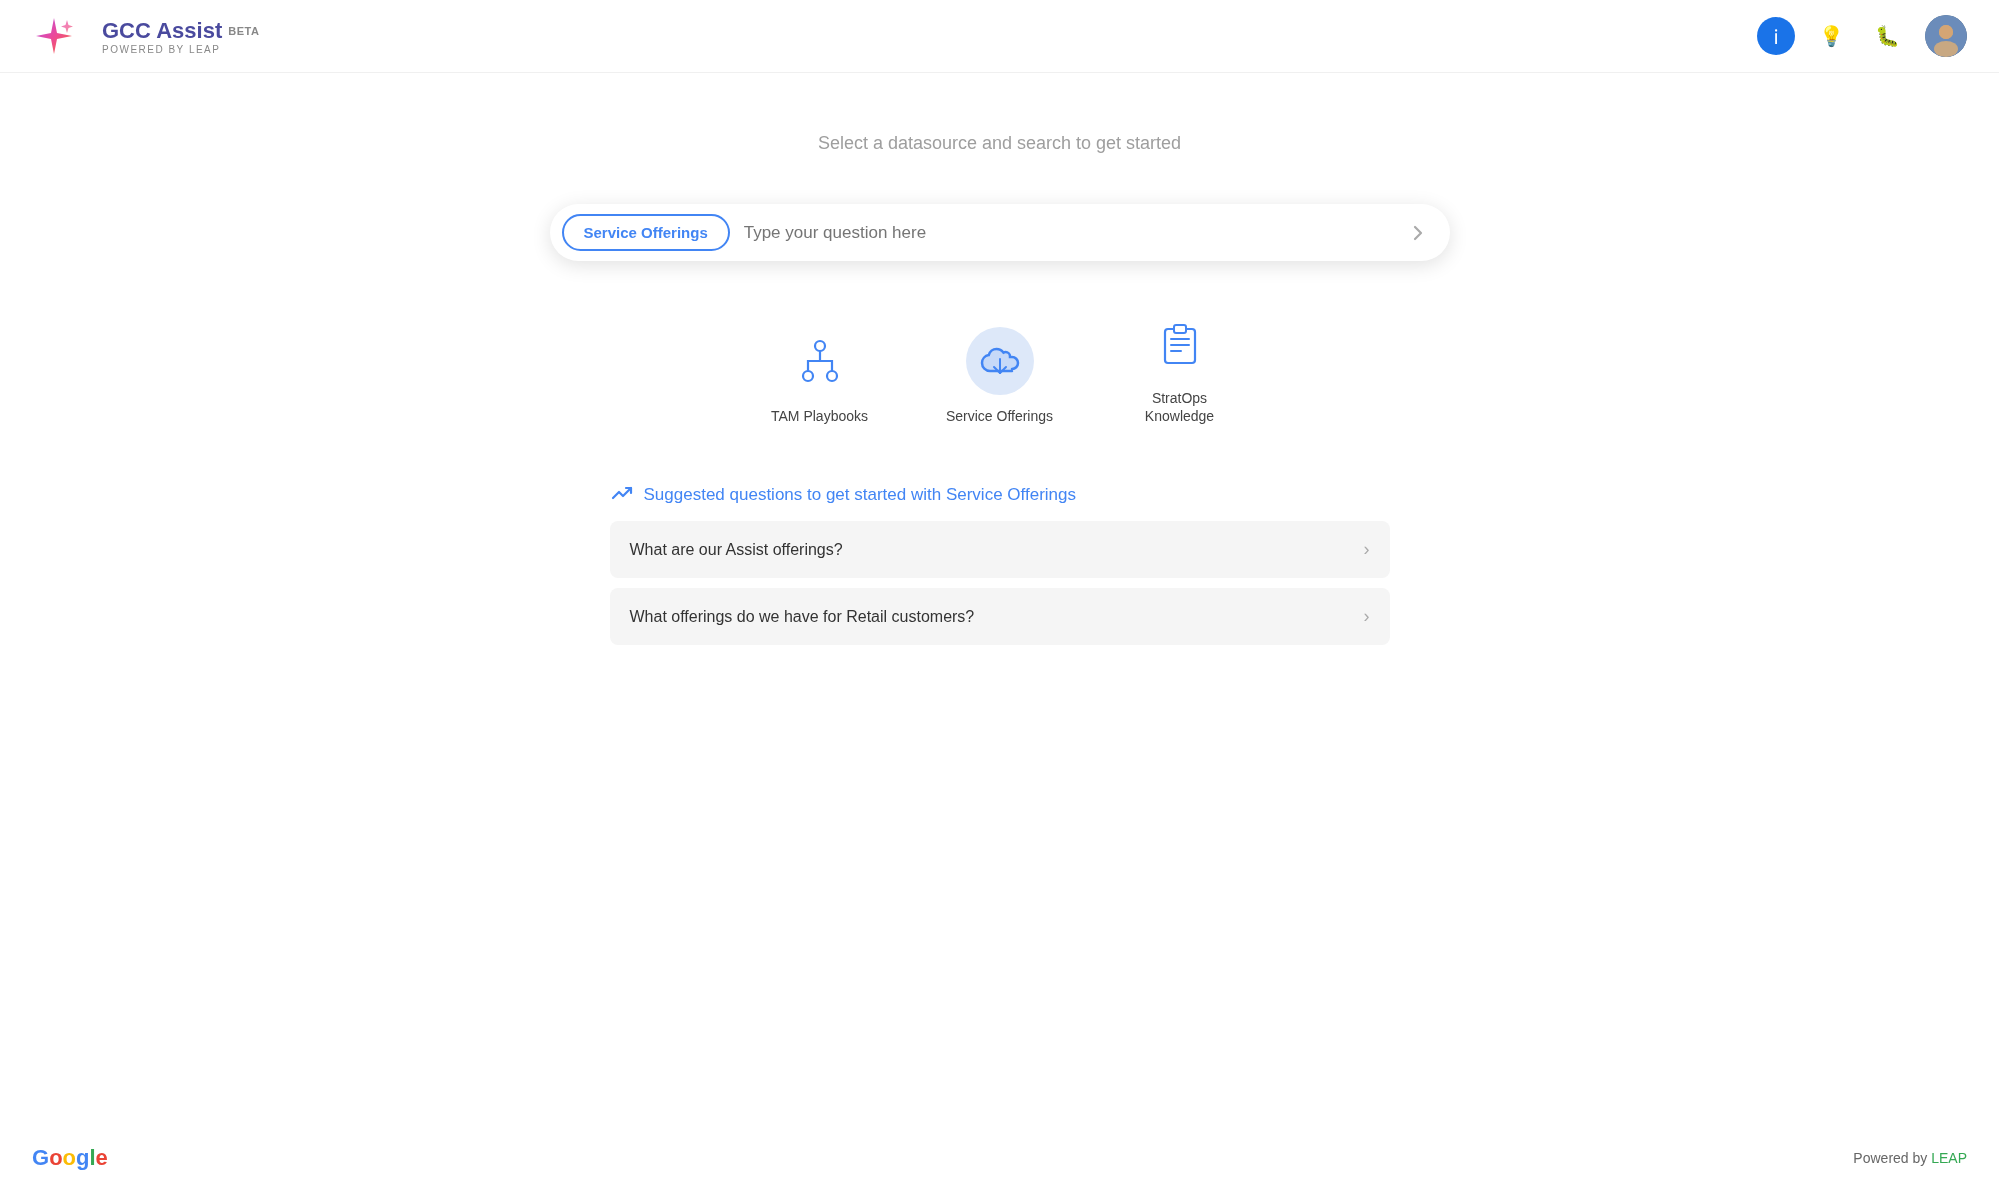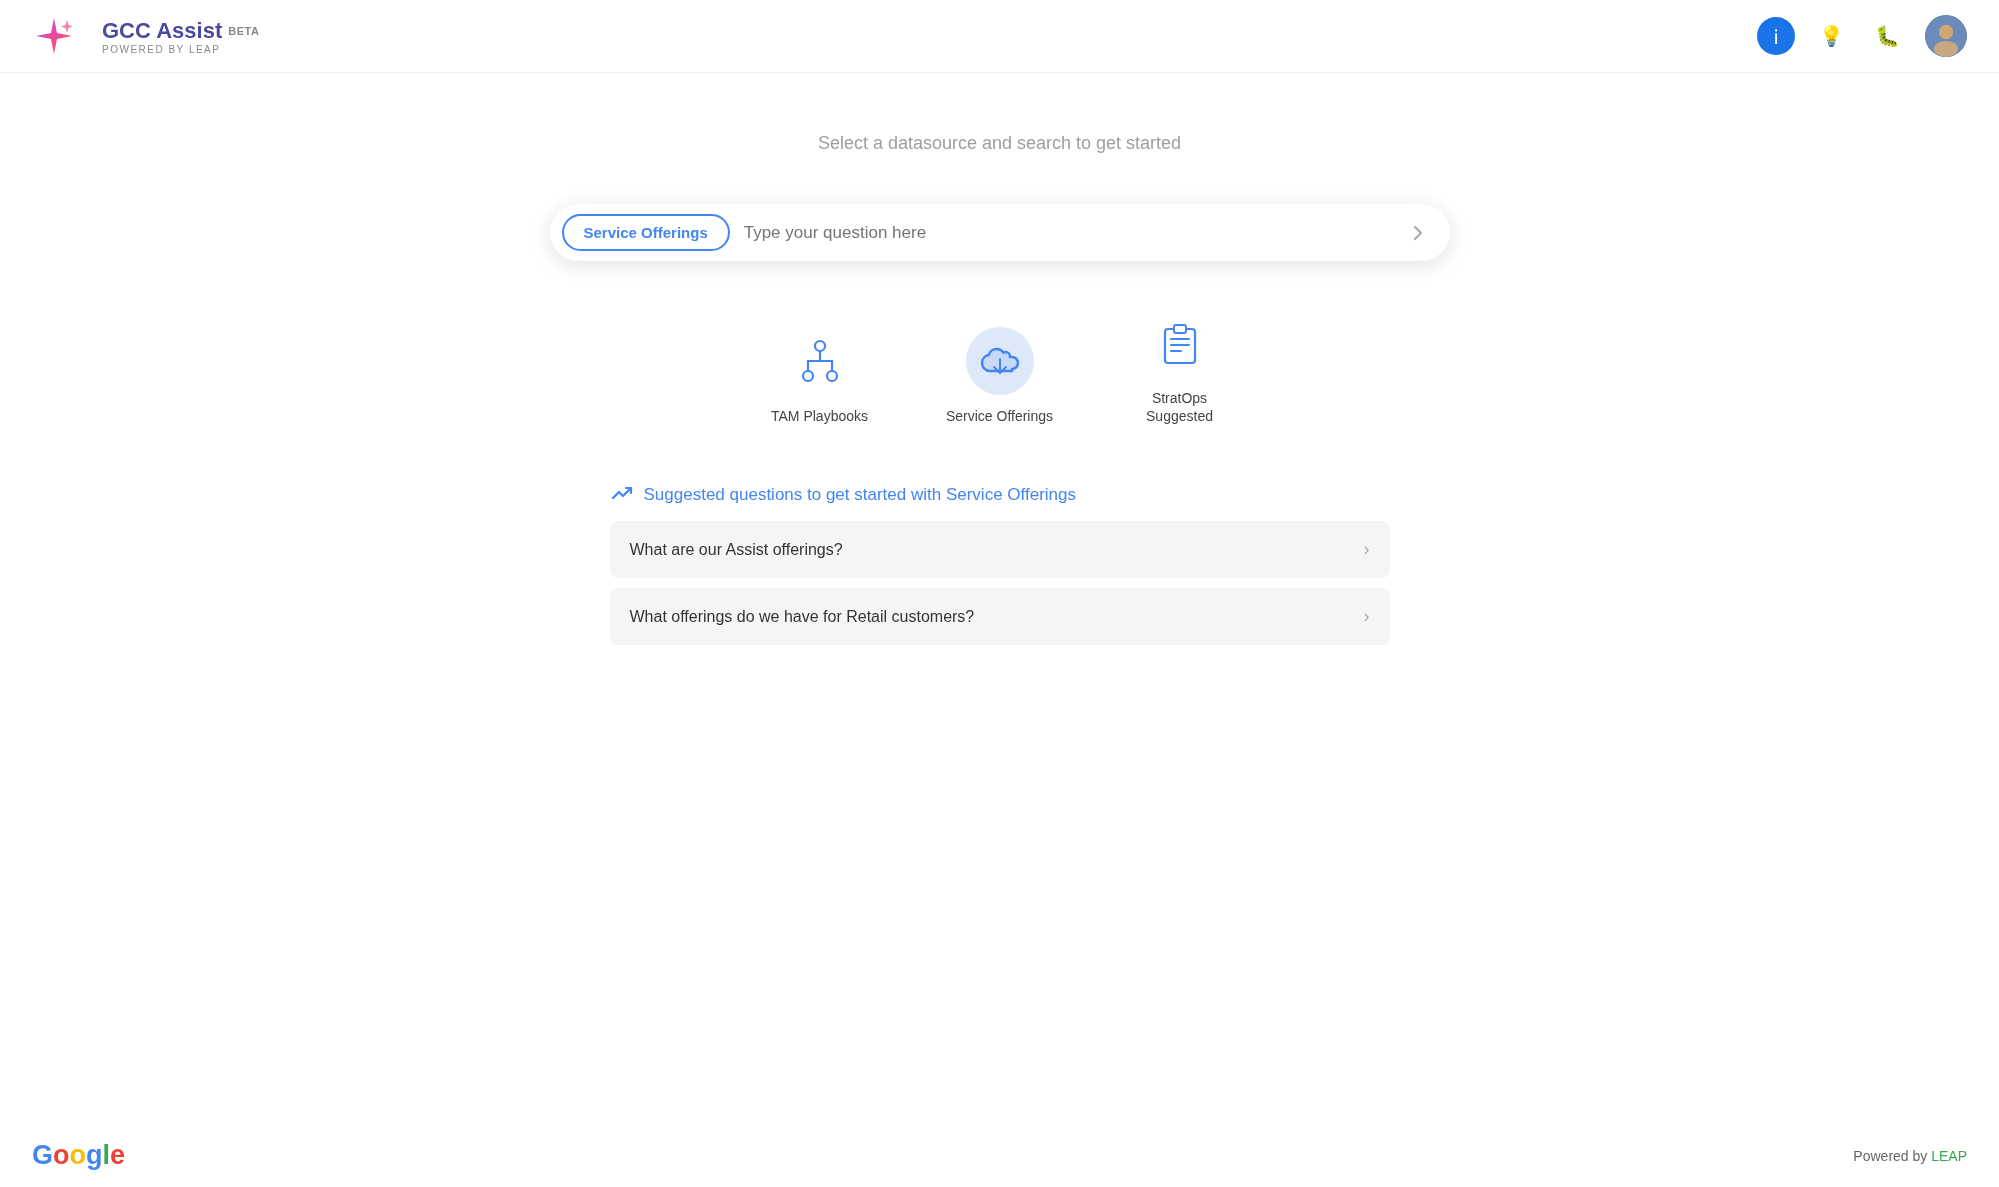--- a/index.html
+++ b/index.html
@@ -249,21 +249,21 @@
     .footer {
       position: fixed;
       bottom: 16px;
       left: 32px;
       right: 32px;
       display: flex;
       align-items: center;
       justify-content: space-between;
     }
     .google-logo {
-      font-size: 27px;
+      font-size: 22px;
       font-weight: 700;
     }
     .g-blue { color: #4285f4; }
     .g-red { color: #ea4335; }
     .g-yellow { color: #fbbc05; }
     .g-green { color: #34a853; }
     .powered-footer {
       font-size: 14px;
       color: #666;
     }
@@ -374,21 +374,21 @@
     <div class="datasource-item">
       <div class="datasource-icon-wrapper">
         <svg width="38" height="44" viewBox="0 0 38 44" fill="none">
           <rect x="4" y="8" width="30" height="34" rx="3" stroke="#4285f4" stroke-width="2.2" fill="none"></rect>
           <rect x="13" y="4" width="12" height="8" rx="2" stroke="#4285f4" stroke-width="2" fill="white"></rect>
           <line x1="10" y1="18" x2="28" y2="18" stroke="#4285f4" stroke-width="2" stroke-linecap="round"></line>
           <line x1="10" y1="24" x2="28" y2="24" stroke="#4285f4" stroke-width="2" stroke-linecap="round"></line>
           <line x1="10" y1="30" x2="20" y2="30" stroke="#4285f4" stroke-width="2" stroke-linecap="round"></line>
         </svg>
       </div>
-      <span class="datasource-label">StratOps Suggested</span>
+      <span class="datasource-label">StratOps Knowledge</span>
     </div>
 
   </div>
 
   <div class="suggestions-section">
     <div class="suggestions-header">
       <span class="trend-icon">
         <svg width="24" height="24" viewBox="0 0 24 24" fill="none">
           <polyline points="3,17 9,11 13,15 21,7" stroke="#4285f4" stroke-width="2.2" fill="none" stroke-linecap="round" stroke-linejoin="round"></polyline>
           <polyline points="16,7 21,7 21,12" stroke="#4285f4" stroke-width="2.2" fill="none" stroke-linecap="round" stroke-linejoin="round"></polyline>

